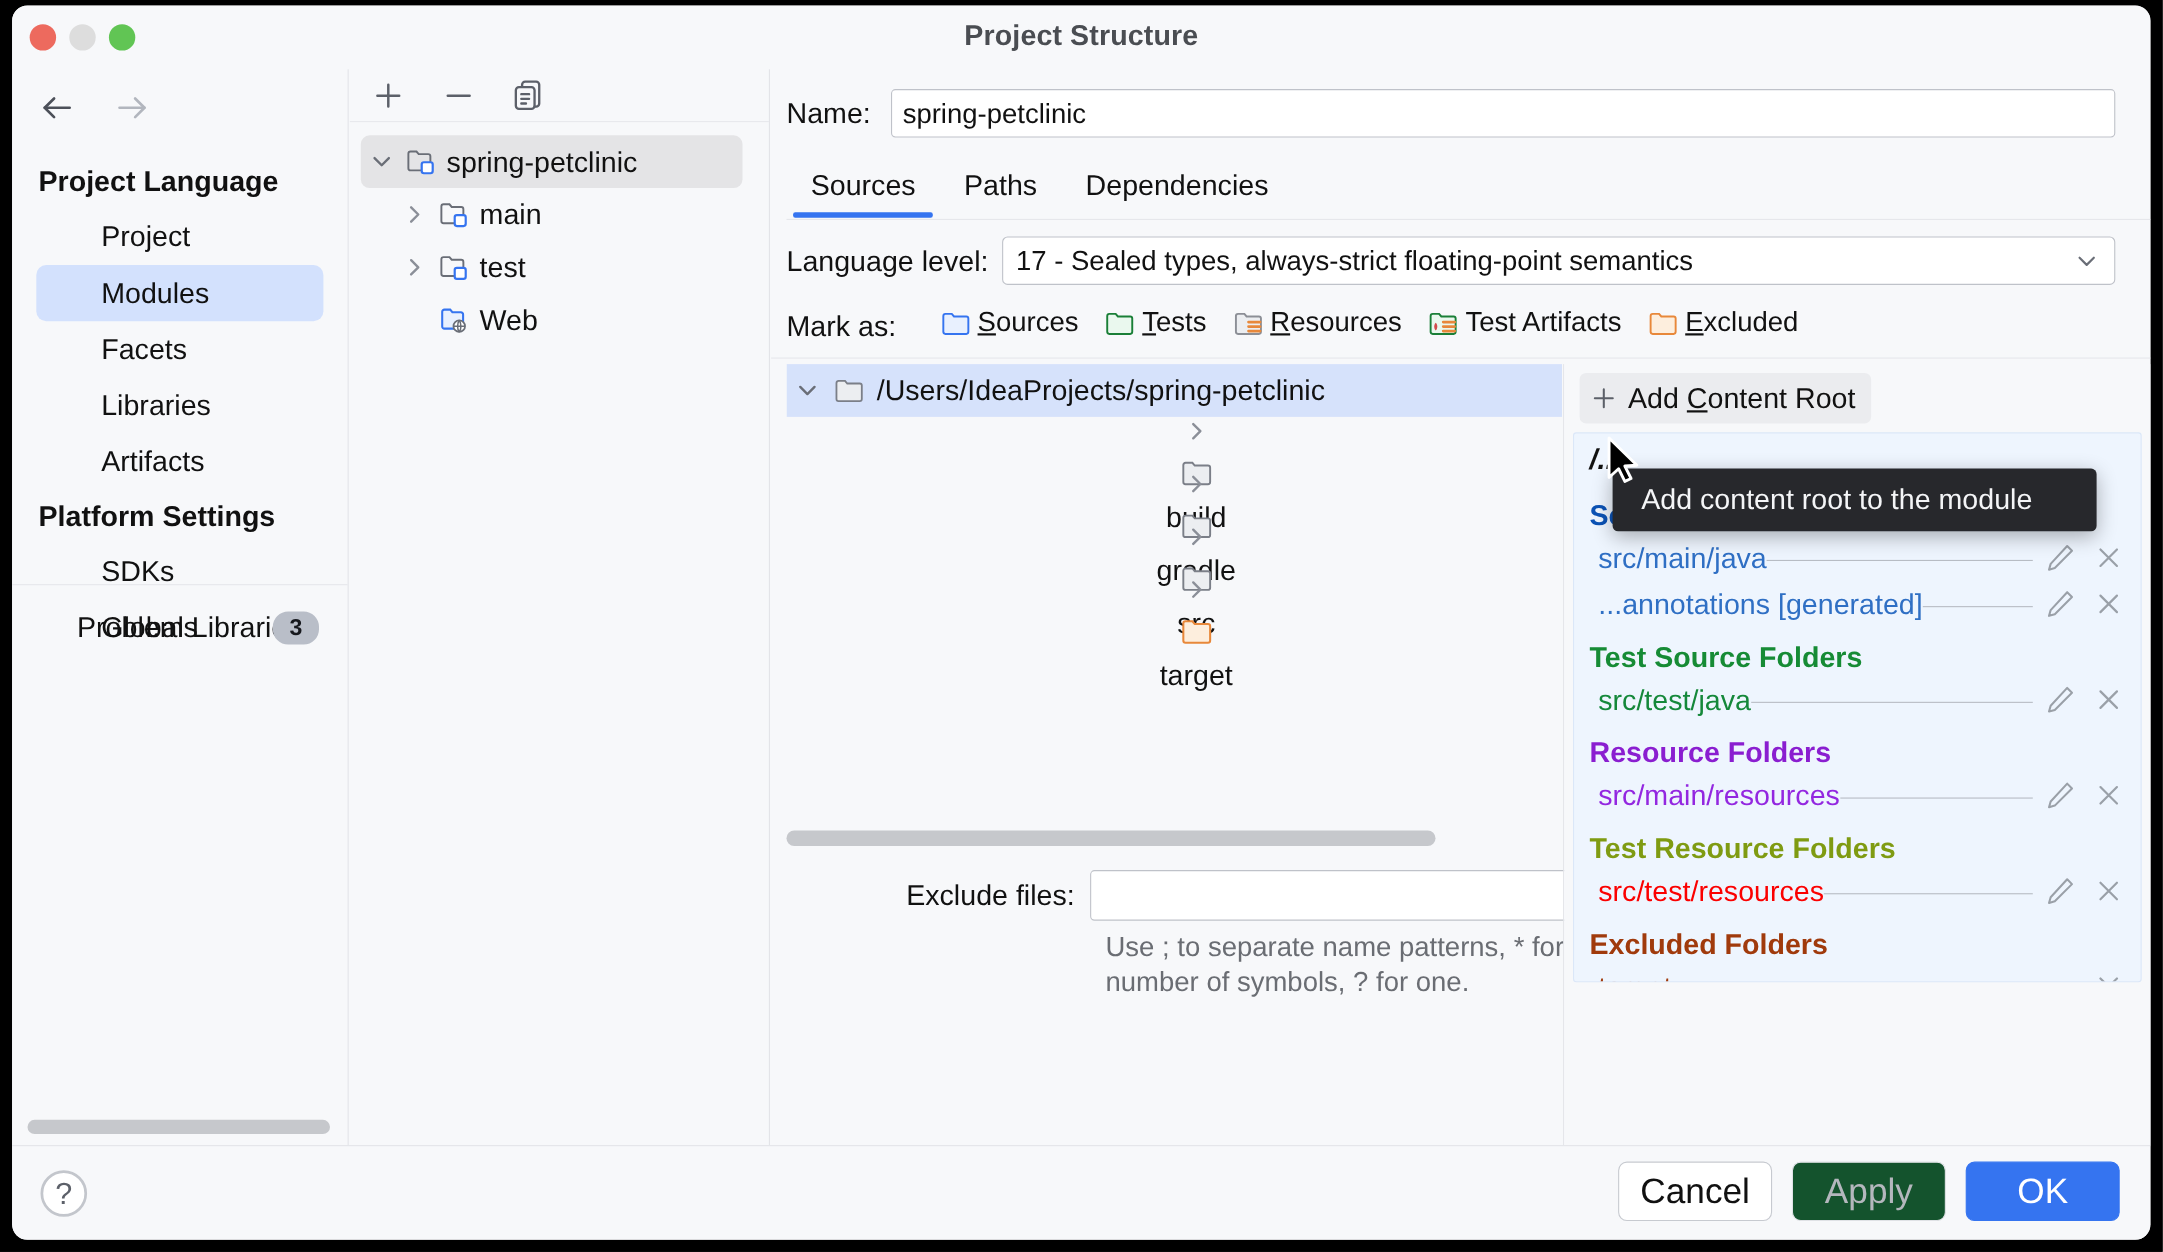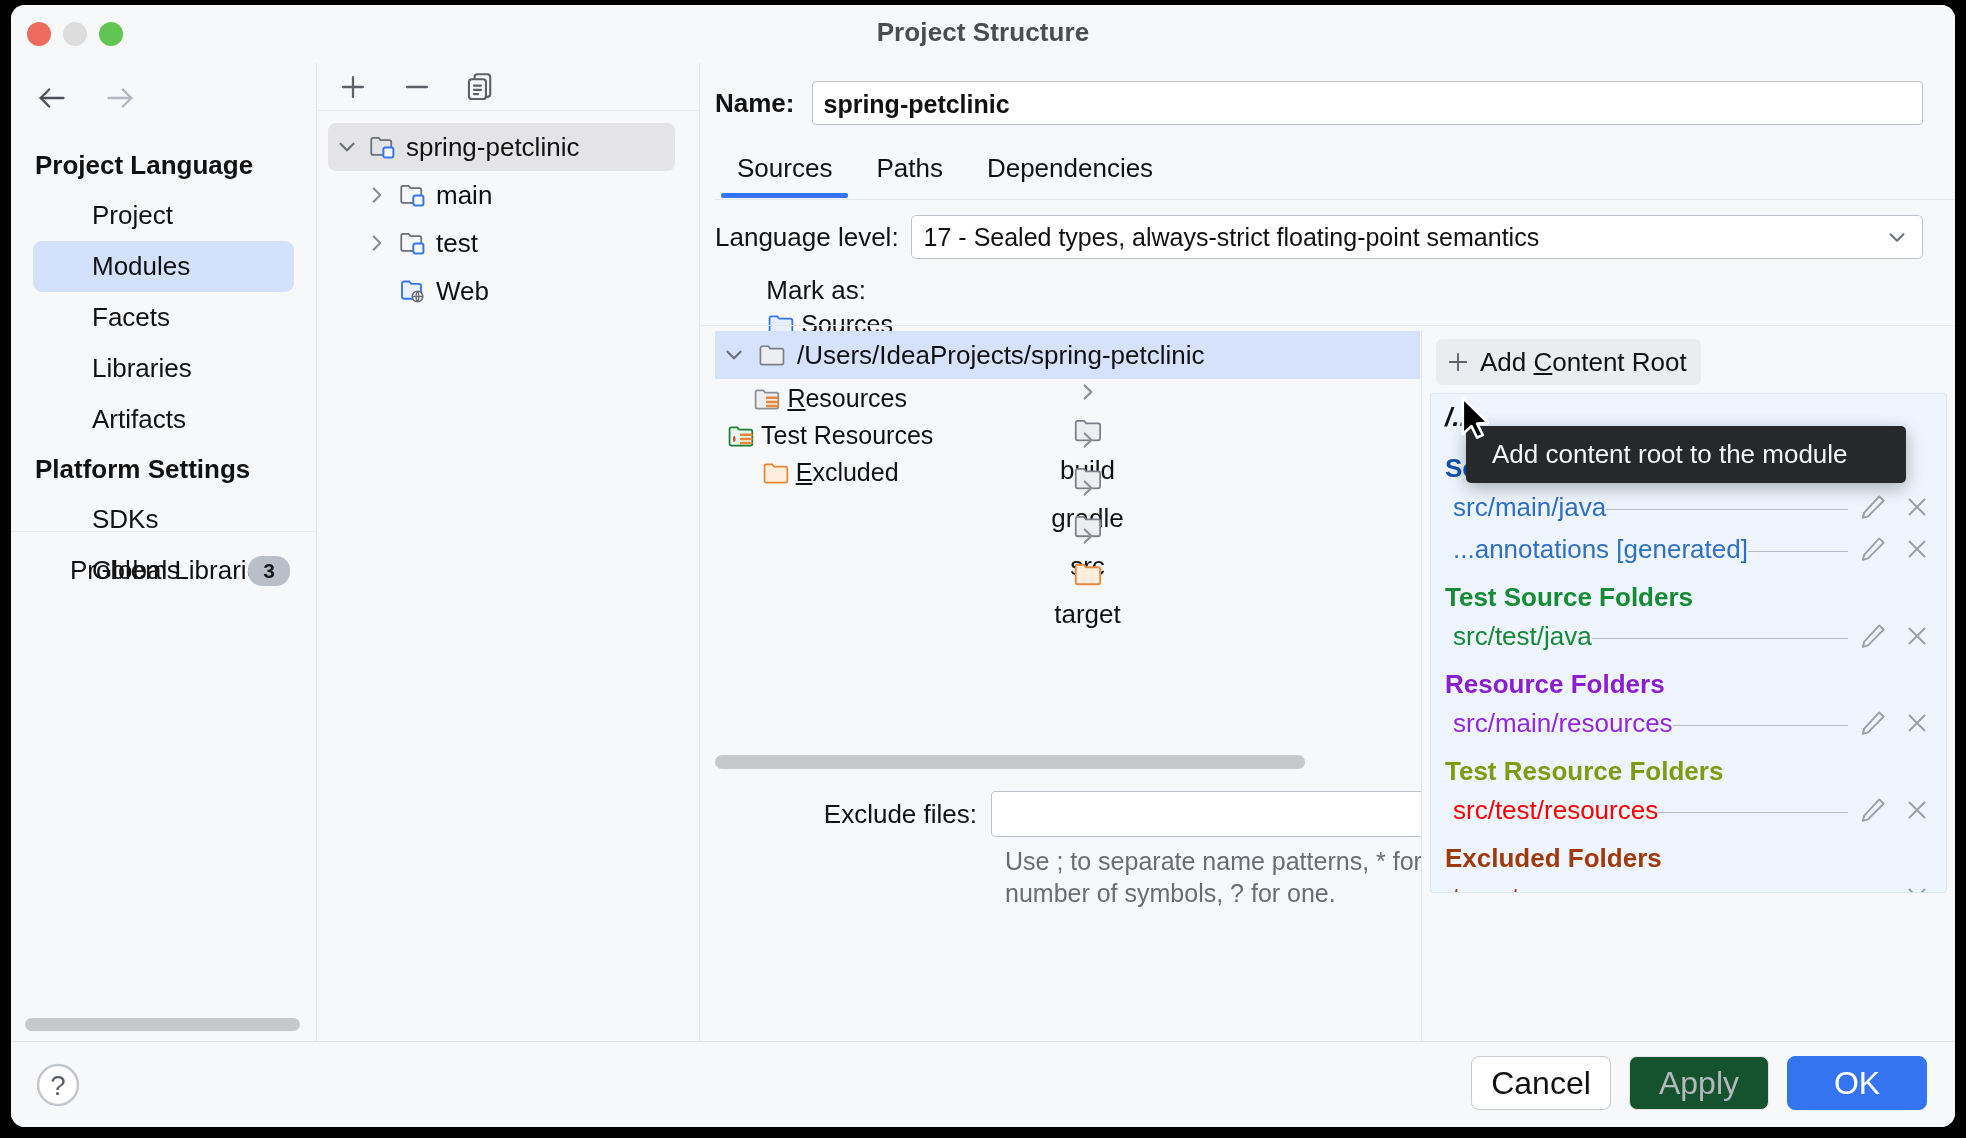--- a/index.html
+++ b/index.html
@@ -89,21 +89,21 @@
   .indent1 { padding-left: 36px; }
   .indent-noarrow { padding-left: 70px; }
 
   
   #main {
     position:absolute; left:690px; top:58px; right:0; height: 978px;
     background:#f7f8fa;
   }
   #namerow {
     position:absolute; left:0; top: 18px; display:flex; align-items:center;
-    width: 100%; padding: 0 32px 0 14px; font-weight: bold;
+    width: 100%; padding: 0 32px 0 14px;
   }
   .fieldlabel { font-size: 26px; color:#111; }
   #name-input {
     flex:1; margin-left: 18px; height: 44px;
     background:#fff; border:1px solid #bfc2c9; border-radius: 4px;
     font-size: 25px; color:#111; padding: 0 10px; line-height:44px;
     font-family: "Liberation Sans", sans-serif;
   }
   #tabs {
     position:absolute; left: 14px; top: 82px; display:flex; gap: 0;
@@ -125,23 +125,22 @@
   }
   #lang-select {
     flex: 1; margin-left: 12px; height: 44px; background:#fff;
     border:1px solid #bfc2c9; border-radius: 5px;
     display:flex; align-items:center; justify-content:space-between;
     padding: 0 12px 0 12px; cursor:pointer;
   }
   #lang-select .val { font-size: 25px; color:#111; }
 
   #markrow {
-    position:absolute; left: 14px; top: 212px; display:flex; align-items:center;
+    position:absolute; left: 14px; top: 212px; display:flex; align-items:flex-end;
     gap: 0;
-    flex-direction: column;
   }
   #markrow .fieldlabel { margin-right: 28px; }
   .markbtn {
     display:flex; align-items:center; gap: 6px; cursor:pointer;
     padding: 4px 12px; border-radius: 5px;
   }
   .markbtn .mlabel { font-size: 25px; color:#111; white-space:nowrap; }
   .markbtn .mlabel u { text-decoration: underline; }
 
   #markline { position:absolute; left:0; right:0; top: 262px; height:1px; background:#e6e7eb; }
@@ -398,21 +397,21 @@
         </svg>
         <span class="mlabel"><u>R</u>esources</span>
       </div>
 
       <div class="markbtn">
         <svg style="width:28px;height:26px" viewBox="0 0 24 22">
           <path d="M2.2 5.2a1.6 1.6 0 0 1 1.6-1.6h5l1.7 2h9.6a1.6 1.6 0 0 1 1.6 1.6v10.4a1.6 1.6 0 0 1-1.6 1.6H3.8a1.6 1.6 0 0 1-1.6-1.6z" fill="#eaf8ee" stroke="#1a7f37" stroke-width="1.5"></path>
           <path d="M6.2 10.5c1.6 1.4 1.6 4.6 0 6-1.6-1.4-1.6-4.6 0-6z" fill="#d34b4b"></path>
           <path d="M12 10h9M12 13.5h9M12 17h9" stroke="#e8883a" stroke-width="2.1" stroke-linecap="round"></path>
         </svg>
-        <span class="mlabel">Test Resources</span>
+        <span class="mlabel">Test Artifacts</span>
       </div>
 
       <div class="markbtn">
         <svg style="width:28px;height:26px" viewBox="0 0 24 22">
           <path d="M2.2 5.2a1.6 1.6 0 0 1 1.6-1.6h5l1.7 2h9.6a1.6 1.6 0 0 1 1.6 1.6v10.4a1.6 1.6 0 0 1-1.6 1.6H3.8a1.6 1.6 0 0 1-1.6-1.6z" fill="#fdeedd" stroke="#e8883a" stroke-width="1.5"></path>
         </svg>
         <span class="mlabel"><u>E</u>xcluded</span>
       </div>
     </div>
 

